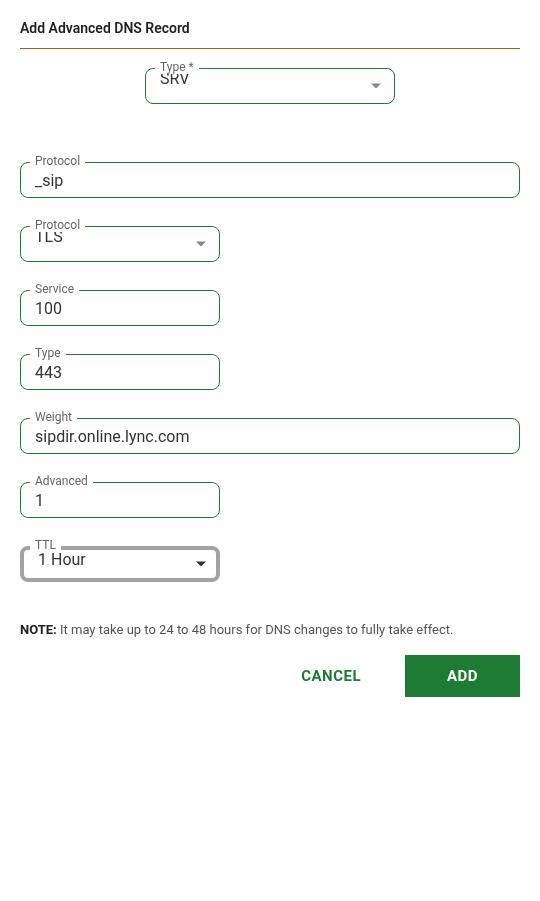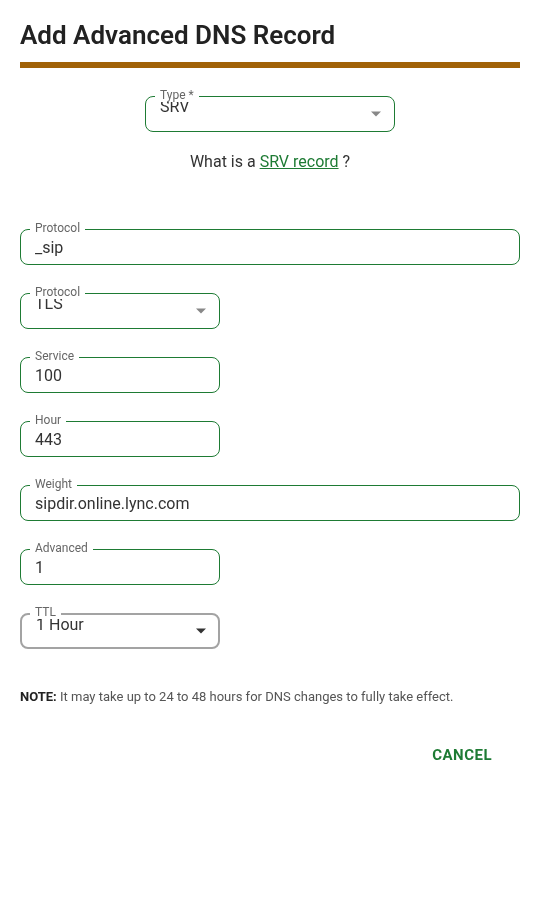--- a/index.html
+++ b/index.html
@@ -8,26 +8,26 @@
       padding: 0;
     }
     body {
       font-family: -apple-system, BlinkMacSystemFont, "Segoe UI", Roboto, Arial, sans-serif;
       background: #fff;
       width: 540px;
       padding: 20px;
       color: #333;
     }
     .page-title {
-      font-size: 26px;
+      font-size: 14px;
       font-weight: 600;
       color: #222;
       padding-bottom: 12px;
-      border-bottom: 6px solid #a16207;
-      margin-bottom: 28px;
+      border-bottom: 1px solid #a16207;
+      margin-bottom: 19px;
     }
     .row {
       display: flex;
       align-items: center;
       gap: 20px;
       margin-bottom: 28px;
       flex-direction: column;
     }
     .field-wrapper {
       position: relative;
@@ -82,30 +82,30 @@
     .help-text {
       font-size: 16px;
       color: #333;
     }
     .help-link {
       color: #1e7b34;
       text-decoration: underline;
     }
     .ttl-wrapper .field-input,
     .ttl-wrapper .field-select {
-      border: 2px solid #a3a3a3;
+      border: 4px solid #a3a3a3;
     }
     .ttl-wrapper .select-arrow {
       border-top-color: #333;
     }
     .note {
       font-size: 13px;
       color: #555;
       margin-top: 40px;
-      margin-bottom: 30px;
+      margin-bottom: 18px;
     }
     .note-label {
       font-weight: 700;
       color: #222;
     }
     .button-row {
       display: flex;
       justify-content: flex-end;
       gap: 16px;
       align-items: flex-end;
@@ -137,23 +137,20 @@
 <body>
 
 <h1 class="page-title">Add Advanced DNS Record</h1>
 
 <div class="row">
   <div class="field-wrapper inline w-250">
     <label class="field-label">Type *</label>
     <div class="field-select">SRV</div>
     <span class="select-arrow"></span>
   </div>
-  <div class="help-text">
-    <span>What is a </span><a href="#" class="help-link">SRV record</a><span> ?</span>
-  </div>
 </div>
 
 <div class="spacer-lg"></div>
 
 <div class="field-wrapper w-full">
   <label class="field-label">Protocol</label>
   <input class="field-input" type="text" value="_sip" style="">
 </div>
 
 <div class="field-wrapper w-200">
@@ -161,21 +158,21 @@
   <div class="field-select">TLS</div>
   <span class="select-arrow"></span>
 </div>
 
 <div class="field-wrapper w-200">
   <label class="field-label">Service</label>
   <input class="field-input" type="text" value="100" style="">
 </div>
 
 <div class="field-wrapper w-200">
-  <label class="field-label">Hour</label>
+  <label class="field-label">Type</label>
   <input class="field-input" type="text" value="443" style="">
 </div>
 
 <div class="field-wrapper w-full">
   <label class="field-label">Weight</label>
   <input class="field-input" type="text" value="sipdir.online.lync.com" style="">
 </div>
 
 <div class="field-wrapper w-200">
   <label class="field-label">Advanced</label>
@@ -187,13 +184,14 @@
   <div class="field-select">1 Hour</div>
   <span class="select-arrow"></span>
 </div>
 
 <p class="note">
   <span class="note-label">NOTE:</span><span> It may take up to 24 to 48 hours for DNS changes to fully take effect.</span>
 </p>
 
 <div class="button-row">
   <button class="btn btn-cancel">CANCEL</button>
+  <button class="btn btn-add">ADD</button>
 </div>
 
 </body></html>

